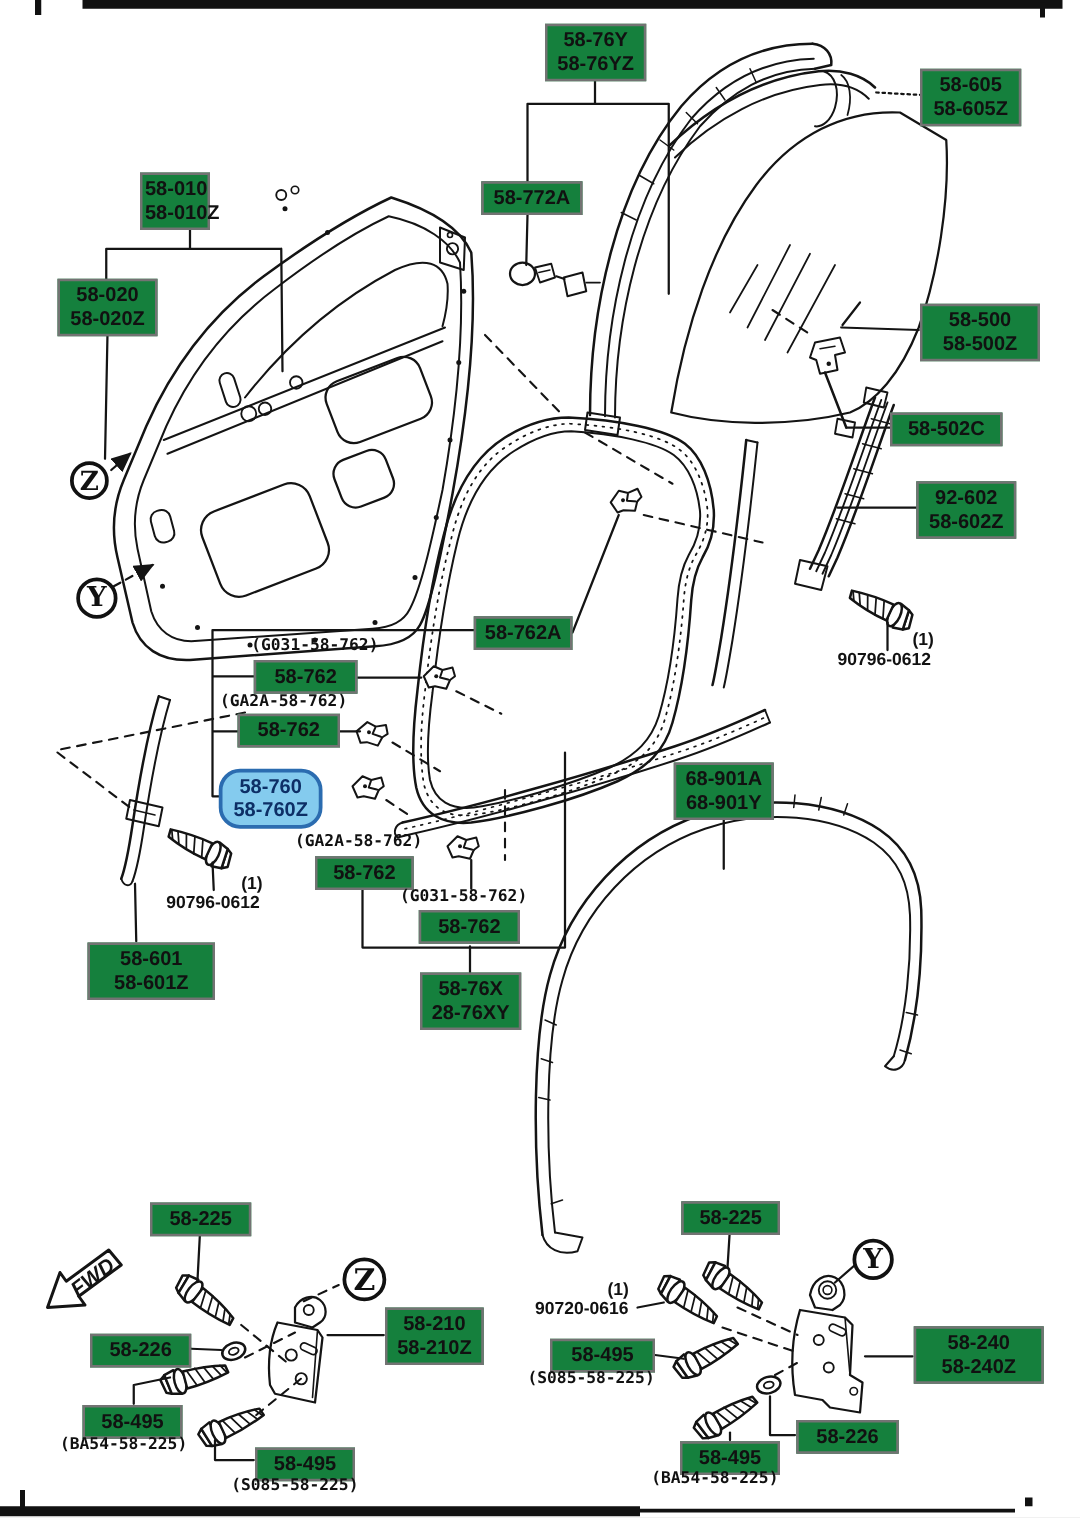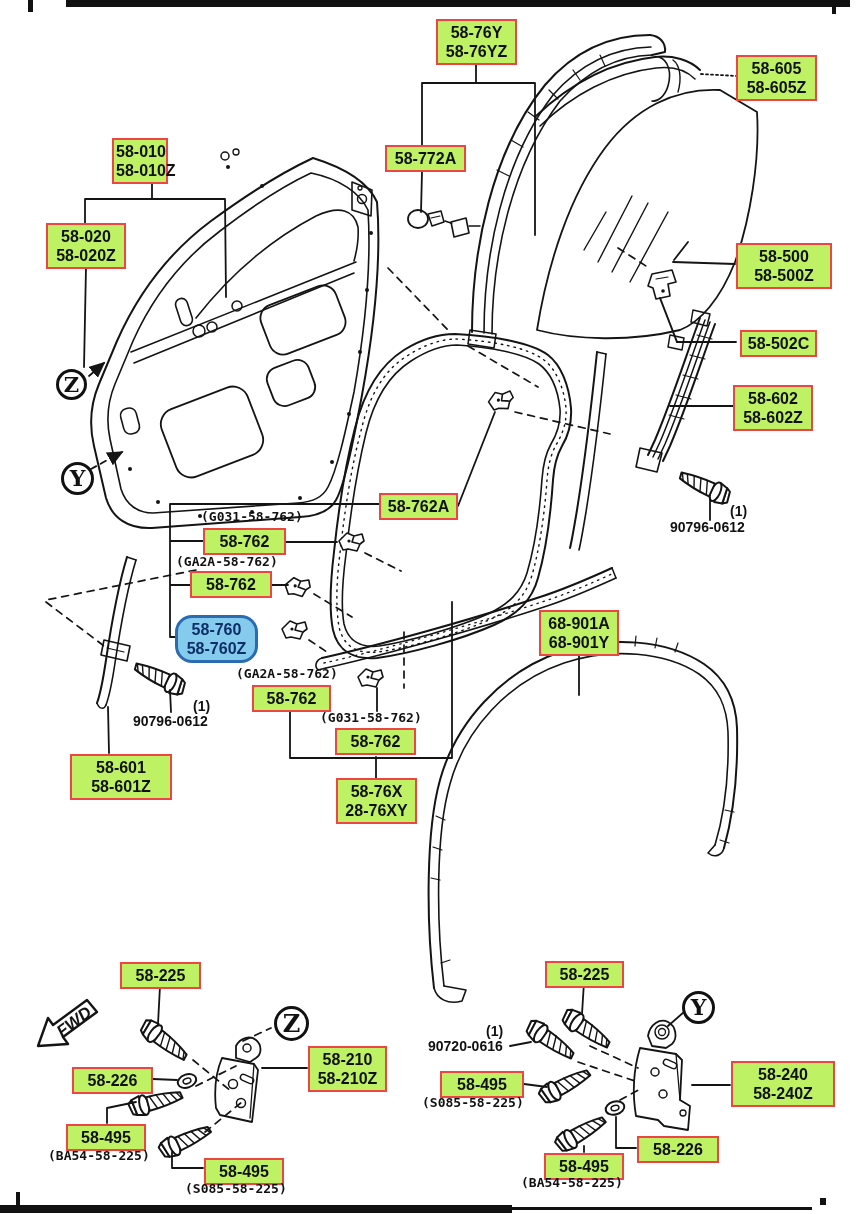--- a/index.html
+++ b/index.html
@@ -1,19 +1,19 @@
 <!DOCTYPE html>
 <html><head>
 <meta charset="utf-8">
 <style>
   html,body{margin:0;padding:0;background:#e8e8e8;}
   #stage{position:relative;width:864px;height:1214px;background:#ffffff;overflow:hidden;
          font-family:"Liberation Sans",sans-serif;}
   #art{position:absolute;left:0;top:0;}
-  .box{position:absolute;border:2px solid #ef4444;background:#bef264;color:#111;
+  .box{position:absolute;border:2px solid #737373;background:#15803d;color:#111;
        font:bold 16px/19px "Liberation Sans",sans-serif;text-align:center;
        padding:2px 2px;white-space:nowrap;box-sizing:border-box;z-index:3;}
   .box span{display:block;}
   .box.hl{background:#84cbee;border:3px solid #2b6cb0;color:#0d2f66;}
   .ptext{position:absolute;color:#111;font:bold 13px/14px "DejaVu Sans Mono",monospace;
          white-space:nowrap;z-index:3;letter-spacing:0px;}
   .ntext{position:absolute;color:#111;font:bold 14px/15px "Liberation Sans",sans-serif;
          white-space:nowrap;z-index:3;}
   .marker{position:absolute;border:3px solid #111;border-radius:50%;background:#fff;color:#111;
           font-family:"DejaVu Serif",serif;font-weight:bold;text-align:center;
@@ -318,25 +318,25 @@
   <span>58-010Z</span>
 </div>
 <div class="box" style="left:46px;top:223px;width:80px;">
   <span>58-020</span>
   <span>58-020Z</span>
 </div>
 <div class="box" style="left:736px;top:243px;width:96px;">
   <span>58-500</span>
   <span>58-500Z</span>
 </div>
-<div class="box" style="left:740px;top:330px;width:77px;">
+<div class="box" style="left:712px;top:330px;width:90px;">
   <span>58-502C</span>
 </div>
 <div class="box" style="left:733px;top:385px;width:80px;">
-  <span>58-602</span>
+  <span>92-602</span>
   <span>58-602Z</span>
 </div>
 <div class="box" style="left:379px;top:493px;width:79px;">
   <span>58-762A</span>
 </div>
 <div class="ptext" style="left:201px;top:510px;">(G031-58-762)</div>
 <div class="box" style="left:203px;top:528px;width:83px;">
   <span>58-762</span>
 </div>
 <div class="ptext" style="left:176px;top:555px;">(GA2A-58-762)</div>

